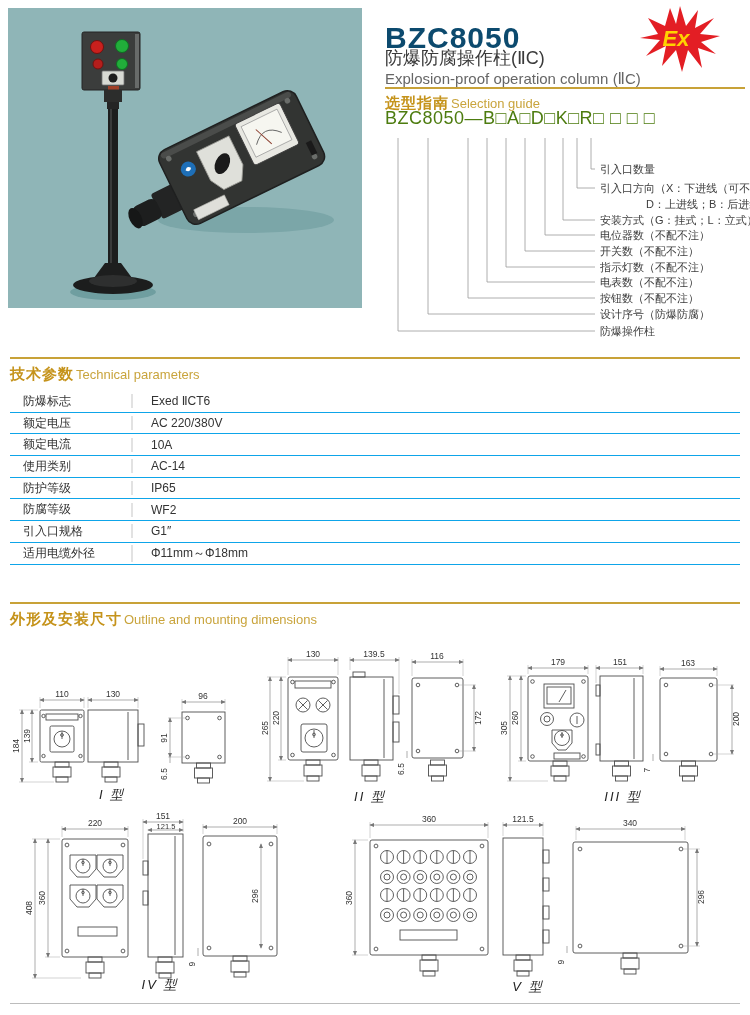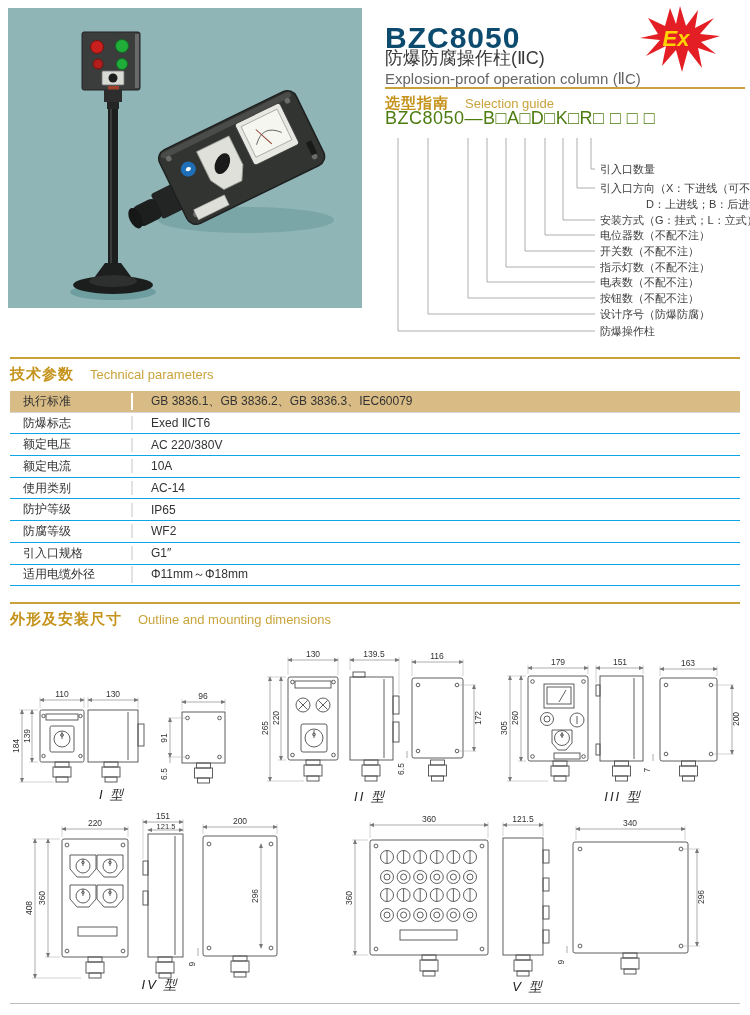--- a/index.html
+++ b/index.html
@@ -6,21 +6,21 @@
   .page{position:relative;width:750px;height:1015px;background:#fff;overflow:hidden;
         font-family:"Liberation Sans","DejaVu Sans",sans-serif;color:#333;}
   .abs{position:absolute;}
   
   .photo{left:8px;top:8px;width:354px;height:300px;}
   
   .model-title{left:385px;top:8px;font-size:30px;font-weight:bold;color:#0c4a6e;letter-spacing:1px;margin-top:13px;}
   .sub-zh{left:385px;top:46px;font-size:18px;color:#3a3a3a;}
   .sub-en{left:385px;top:70px;font-size:15px;color:#666;}
   .gold-line{height:2px;background:#C8A238;}
-  .sec-head{display:flex;align-items:baseline;gap:16px;}
+  .sec-head{display:flex;align-items:baseline;gap:2px;}
   .sec-head .zh{font-weight:bold;color:#C5931B;font-size:15px;letter-spacing:1px;}
   .sec-head .en{color:#C9A43C;font-size:13px;}
   .model-code{left:385px;top:108px;font-size:18px;color:#4d7c0f;letter-spacing:0.5px;}
   .sel-label{position:absolute;font-size:11px;color:#3c3c3c;white-space:nowrap;}
   
   .spec-table{left:10px;top:391px;width:730px;}
   .spec-row{display:flex;height:20.7px;align-items:center;border-bottom:1px solid #0ea5e9;font-size:12px;}
   .spec-row.first{background:#D9BC85;border-bottom:1px solid #d6d6d6;}
   .spec-label{width:108px;padding-left:13px;color:#333;}
   .spec-value{flex:1;border-left:2px solid #fff;padding-left:18px;color:#333;}
@@ -132,24 +132,20 @@
   <div class="sel-label" style="left:600px;top:307px">设计序号（防爆防腐）</div>
   <div class="sel-label" style="left:600px;top:324px">防爆操作柱</div>
 
   <div class="abs gold-line" style="left:10px;top:357px;width:730px;"></div>
   <div class="abs sec-head" style="left:10px;top:365px;">
     <span class="zh">技术参数</span>
     <span class="en">Technical parameters</span>
   </div>
 
   <div class="abs spec-table">
-    <div class="spec-row first">
-      <div class="spec-label">执行标准</div>
-      <div class="spec-value">GB 3836.1、GB 3836.2、GB 3836.3、IEC60079</div>
-    </div>
     <div class="spec-row">
       <div class="spec-label">防爆标志</div>
       <div class="spec-value">Exed ⅡCT6</div>
     </div>
     <div class="spec-row">
       <div class="spec-label">额定电压</div>
       <div class="spec-value">AC 220/380V</div>
     </div>
     <div class="spec-row">
       <div class="spec-label">额定电流</div>

